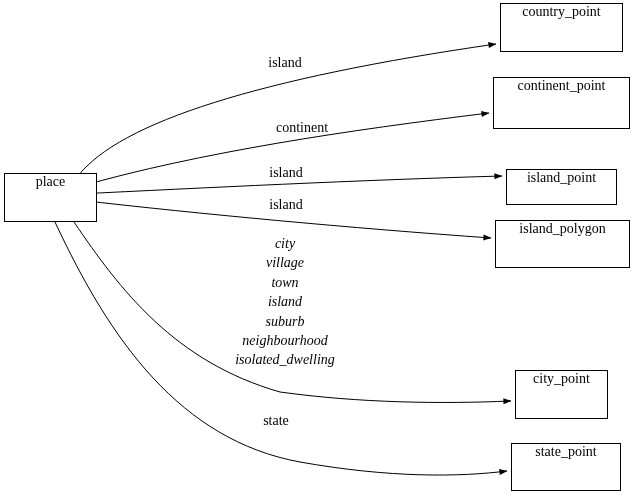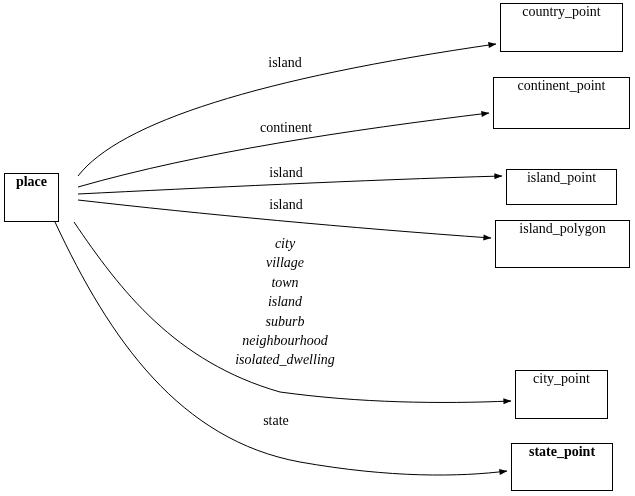--- a/index.html
+++ b/index.html
@@ -51,31 +51,31 @@
     position: absolute;
     transform: translateX(-50%);
     font-size: 14px;
     text-align: center;
     line-height: 19.4px;
     white-space: nowrap;
   }
   .edge-label-block span { display: block; font-style: italic; }
 
   
-  #node-place          { left: 4px;   top: 173px; width: 55px;  height: 49px; font-weight: bold; }
+  #node-place          { left: 4px;   top: 173px; width: 93px;  height: 49px; }
   #node-country-point  { left: 500px; top: 3px;   width: 123px; height: 49px; }
   #node-continent-point{ left: 493px; top: 77px;  width: 137px; height: 52px; }
   #node-island-point   { left: 506px; top: 149px; width: 111px; height: 36px; margin-top: 20px; }
   #node-island-polygon { left: 495px; top: 220px; width: 135px; height: 48px; }
   #node-city-point     { left: 515px; top: 370px; width: 93px;  height: 49px; }
-  #node-state-point    { left: 511px; top: 443px; width: 102px; height: 48px; font-weight: bold; }
+  #node-state-point    { left: 511px; top: 443px; width: 110px; height: 48px; }
 
   
   #label-country   { left: 285px; top: 63px; }
-  #label-continent { left: 286px; top: 128px; }
+  #label-continent { left: 302px; top: 128px; }
   #label-island-1  { left: 286px; top: 173px; }
   #label-island-2  { left: 286px; top: 205px; }
   #label-city-block{ left: 285px; top: 234px; }
   #label-state     { left: 276px; top: 421px; }
 </style>
 </head>
 <body>
 
 <div class="canvas">
 

